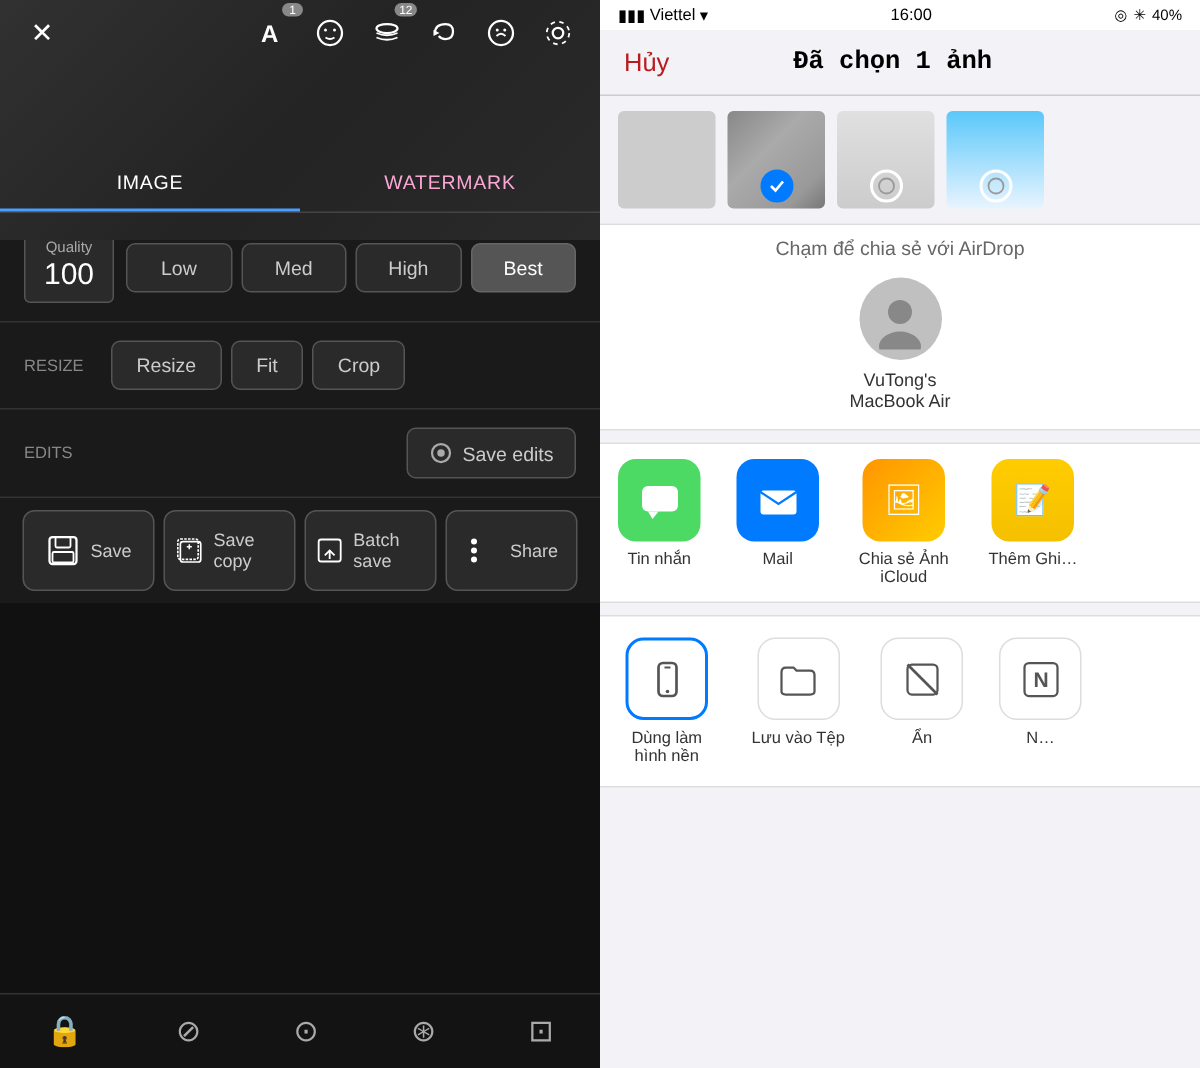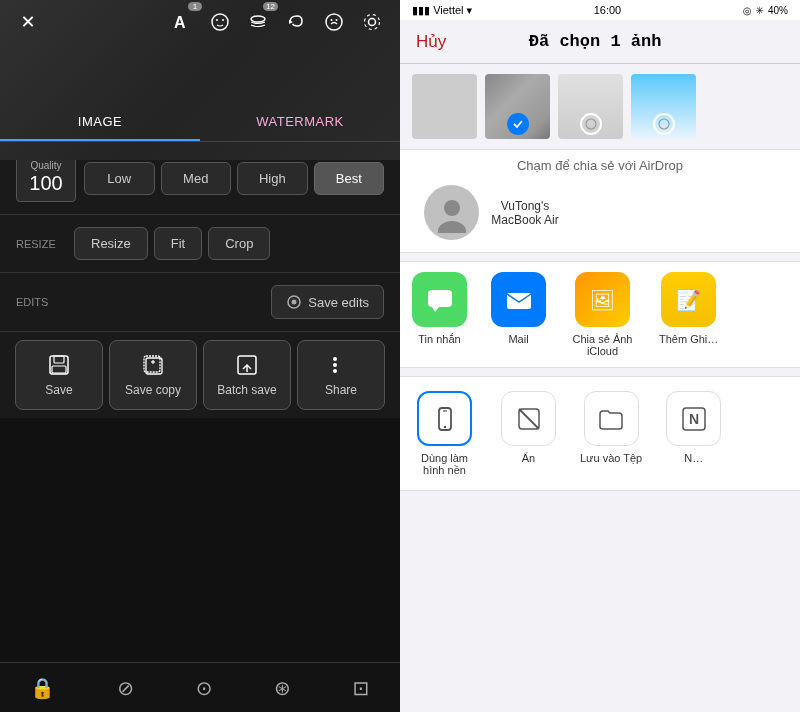--- a/index.html
+++ b/index.html
@@ -218,21 +218,21 @@
     
     .action-buttons {
       display: flex;
       gap: 0;
       padding: 8px 12px;
     }
 
     .action-btn {
       flex: 1;
       display: flex;
-      flex-direction: column;
+      flex-direction: row;
       align-items: center;
       justify-content: center;
       padding: 12px 6px;
       border-radius: 8px;
       border: 1px solid #555;
       background: #2a2a2a;
       color: #ccc;
       font-size: 12px;
       cursor: pointer;
       margin: 0 3px;
@@ -380,22 +380,23 @@
 
     .airdrop-label {
       text-align: center;
       font-size: 13px;
       color: #666;
       padding: 8px 0 4px;
     }
 
     .airdrop-device {
       display: flex;
-      align-items: center;
-      padding: 8px 24px 12px;
+      flex-direction: column;
+      align-items: center;
+      padding: 8px 0 12px;
       gap: 6px;
     }
 
     .device-avatar {
       width: 55px;
       height: 55px;
       border-radius: 50%;
       background: #c0c0c0;
       display: flex;
       align-items: center;
@@ -749,34 +750,34 @@
           <line x1="12" y1="6" x2="16" y2="6" stroke="#555" stroke-width="1.2"></line>
           <circle cx="14" cy="22" r="1.2" fill="#555"></circle>
         </svg>
       </div>
       <span class="action-icon-label">Dùng làm hình nền</span>
     </div>
 
     <div class="action-item">
       <div class="action-icon-box">
         <svg width="28" height="28" viewBox="0 0 28 28">
-          <rect x="4" y="4" width="20" height="20" rx="3" stroke="#555" stroke-width="1.5" fill="none"></rect>
-          <line x1="4" y1="4" x2="24" y2="24" stroke="#555" stroke-width="1.8"></line>
-        </svg>
-      </div>
-      <span class="action-icon-label">Ẩn</span>
+          <path d="M3 9 Q3 6 6 6 L11 6 L13 8 L22 8 Q25 8 25 11 L25 22 Q25 24 22 24 L6 24 Q3 24 3 22 Z" stroke="#555" stroke-width="1.5" fill="none"></path>
+        </svg>
+      </div>
+      <span class="action-icon-label">Lưu vào Tệp</span>
     </div>
 
     <div class="action-item">
       <div class="action-icon-box">
         <svg width="28" height="28" viewBox="0 0 28 28">
-          <path d="M3 9 Q3 6 6 6 L11 6 L13 8 L22 8 Q25 8 25 11 L25 22 Q25 24 22 24 L6 24 Q3 24 3 22 Z" stroke="#555" stroke-width="1.5" fill="none"></path>
-        </svg>
-      </div>
-      <span class="action-icon-label">Lưu vào Tệp</span>
+          <rect x="4" y="4" width="20" height="20" rx="3" stroke="#555" stroke-width="1.5" fill="none"></rect>
+          <line x1="4" y1="4" x2="24" y2="24" stroke="#555" stroke-width="1.8"></line>
+        </svg>
+      </div>
+      <span class="action-icon-label">Ẩn</span>
     </div>
 
     <div class="action-item">
       <div class="action-icon-box">
         <svg width="28" height="28" viewBox="0 0 28 28">
           <rect x="3" y="3" width="22" height="22" rx="3" stroke="#555" stroke-width="1.5" fill="none"></rect>
           <text x="9" y="19" font-size="14" fill="#555" font-weight="bold">N</text>
         </svg>
       </div>
       <span class="action-icon-label">N…</span>

